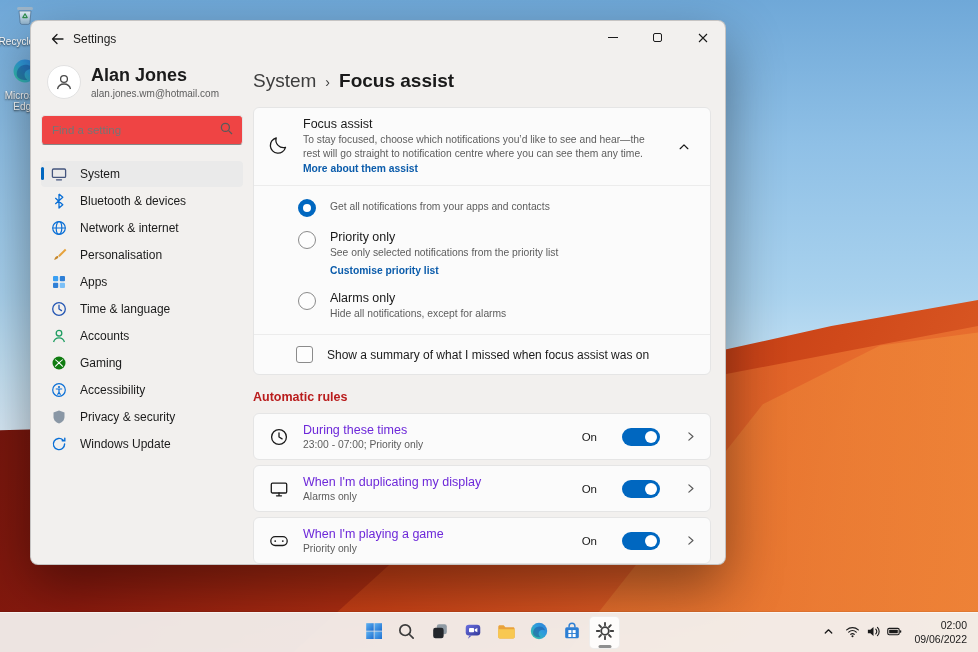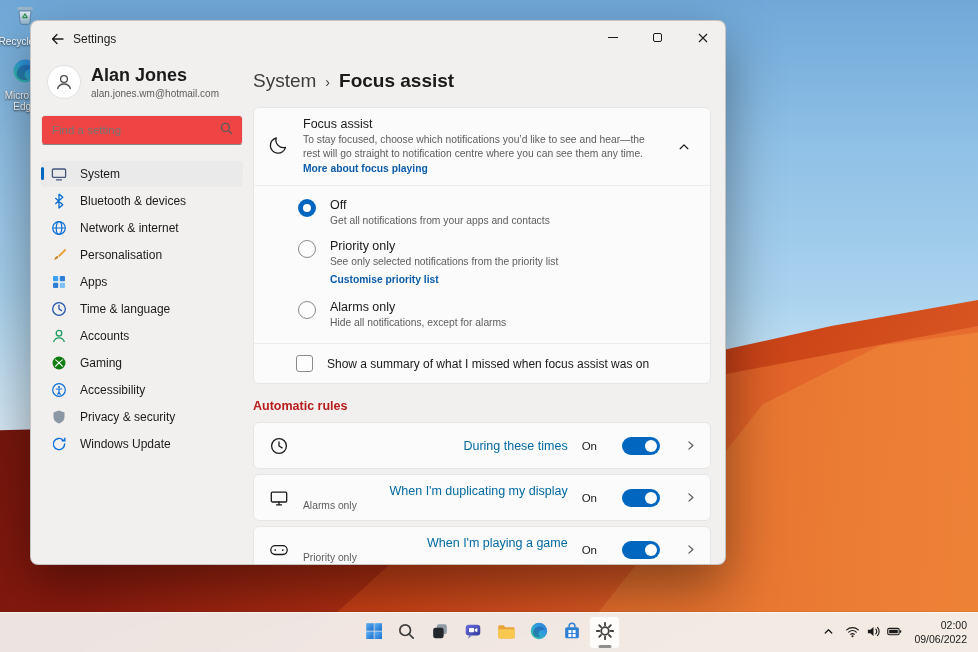--- a/index.html
+++ b/index.html
@@ -59,21 +59,21 @@
   .opt-label{font-size:12.5px;color:#1a1a1a;}
   .opt-desc{font-size:10.3px;color:#5d5d5d;margin-top:3px;}
   .opt-link{display:inline-block;font-size:10.3px;color:#0b5cab;font-weight:700;margin-top:7px;text-decoration:none;}
   .fc-summary{border-top:1px solid #ececec;display:flex;align-items:center;gap:14px;padding:11px 16px 11px 42px;}
   .checkbox{width:17px;height:17px;border:1px solid #8b8b8b;border-radius:3px;background:#fdfdfd;flex:0 0 auto;}
   .sum-label{font-size:12px;color:#1a1a1a;}
   .rules-header{margin:15px 0 9px;font-size:12.5px;font-weight:700;color:#b91c1c;}
   .rule-card{height:47px;display:flex;align-items:center;gap:14px;padding:0 4px 0 15px;margin-bottom:5px;}
   .rule-ic{width:20px;height:20px;display:flex;flex:0 0 auto;}
   .rule-text{flex:1;min-width:0;}
-  .rule-title{font-size:12.5px;color:#0369a1;white-space:nowrap;overflow:hidden;text-overflow:ellipsis;text-align:right;}
+  .rule-title{font-size:12.5px;color:#6d28d9;white-space:nowrap;overflow:hidden;text-overflow:ellipsis;}
   .rule-sub{font-size:10.3px;color:#5d5d5d;margin-top:2px;}
   .toggle-state{font-size:11.5px;color:#1a1a1a;margin-right:11px;}
   .toggle{width:38px;height:18px;border-radius:9px;background:#0067c0;position:relative;flex:0 0 auto;border:none;}
   .toggle .knob{position:absolute;right:3px;top:3px;width:12px;height:12px;border-radius:50%;background:#fff;}
   .chev-btn{width:32px;height:32px;border:none;background:transparent;display:flex;align-items:center;justify-content:center;flex:0 0 auto;}
   
   .taskbar{position:absolute;left:0;right:0;bottom:0;height:40px;background:rgba(243,241,239,.94);border-top:1px solid rgba(255,255,255,.55);box-shadow:0 -1px 0 rgba(0,0,0,.06);z-index:10;}
   .tb-center{position:absolute;left:50%;top:3px;transform:translateX(-50%);display:flex;align-items:center;gap:2px;}
   .tb-btn{width:31px;height:33px;border:none;background:transparent;border-radius:5px;display:flex;align-items:center;justify-content:center;position:relative;}
   .tb-btn.active{background:rgba(255,255,255,.85);box-shadow:inset 0 0 0 1px rgba(0,0,0,.06);}
@@ -295,34 +295,33 @@
 
       <section class="card focus-card">
         <div class="fc-header">
           <span>
             <svg width="20" height="20" viewBox="0 0 20 20" fill="none" stroke="#1a1a1a" stroke-width="1.3" stroke-linejoin="round">
                 <path d="M16.5 12.4A7.6 7.6 0 0 1 7.2 3a7.7 7.7 0 1 0 9.3 9.4z"></path>
               </svg>
           </span>
           <div class="fc-text">
             <div class="fc-title">Focus assist</div>
-            <div class="fc-desc"><span>To stay focused, choose which notifications you’d like to see and hear—the rest will go straight to notification centre where you can see them any time.</span> <a href="#">More about focus playing</a></div>
+            <div class="fc-desc"><span>To stay focused, choose which notifications you’d like to see and hear—the rest will go straight to notification centre where you can see them any time.</span> <a href="#">More about them assist</a></div>
           </div>
           <span class="fc-chev">
             <svg width="12" height="12" viewBox="0 0 14 14" fill="none" stroke="#1a1a1a" stroke-width="1.4" stroke-linecap="round" stroke-linejoin="round">
                 <path d="M2.5 9l4.5-4.5L11.5 9"></path>
               </svg>
           </span>
         </div>
 
         <div class="fc-options">
           <div class="opt-row">
             <span class="radio checked"></span>
             <div>
-              <div class="opt-label">Off</div>
               <div class="opt-desc">Get all notifications from your apps and contacts</div>
             </div>
           </div>
           <div class="opt-row">
             <span class="radio un"></span>
             <div>
               <div class="opt-label">Priority only</div>
               <div class="opt-desc">See only selected notifications from the priority list</div>
               <a href="#" class="opt-link">Customise priority list</a>
             </div>
@@ -346,20 +345,21 @@
 
       <div class="card rule-card">
         <span class="rule-ic">
           <svg width="20" height="20" viewBox="0 0 20 20" fill="none" stroke="#1a1a1a" stroke-width="1.3">
               <circle cx="10" cy="10" r="7.4"></circle>
               <path d="M10 5.8V10l3.1 1.9" stroke-linecap="round"></path>
             </svg>
         </span>
         <div class="rule-text">
           <div class="rule-title">During these times</div>
+          <div class="rule-sub">23:00 - 07:00; Priority only</div>
         </div>
         <span class="toggle-state">On</span>
         <button class="toggle">
             <span class="knob"></span>
           </button>
         <button class="chev-btn">
           <svg width="13" height="13" viewBox="0 0 16 16" fill="none" stroke="#5a5a5a" stroke-width="1.5" stroke-linecap="round" stroke-linejoin="round">
               <path d="M6 3.5l5 4.5-5 4.5"></path>
             </svg>
         </button>

